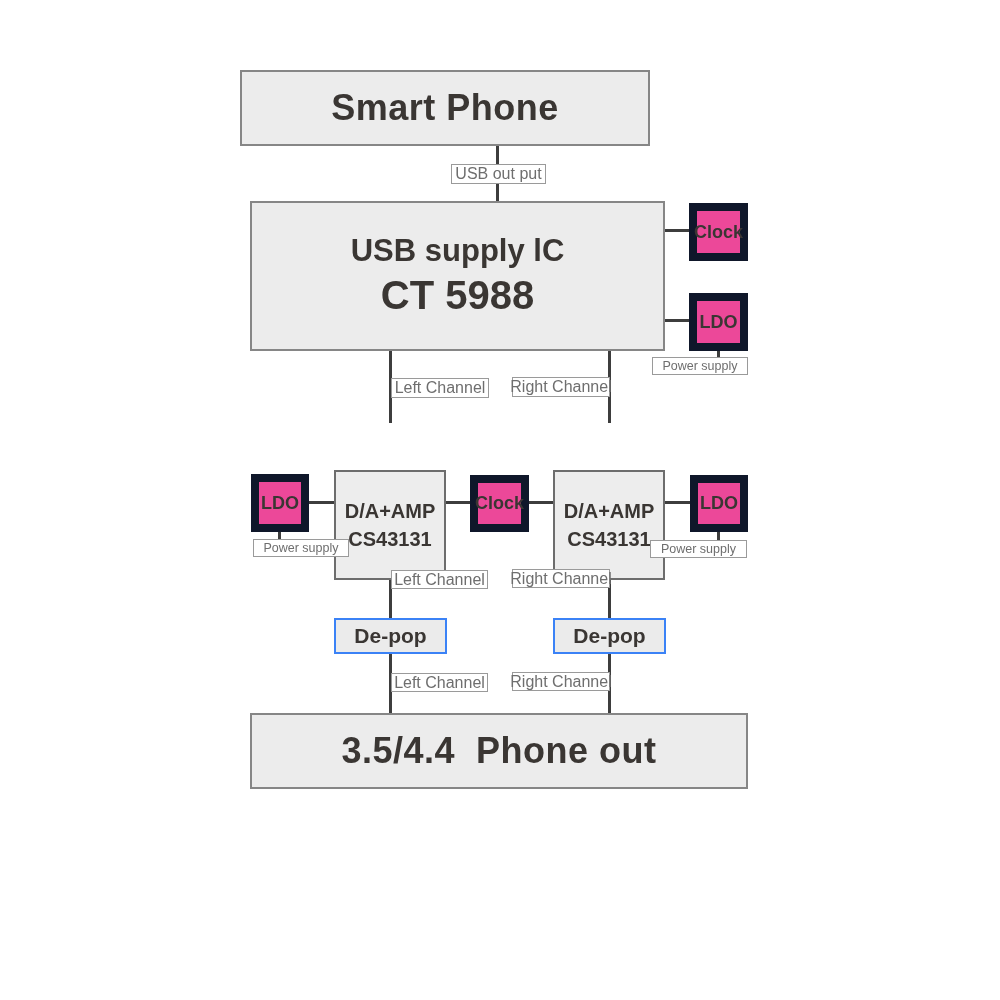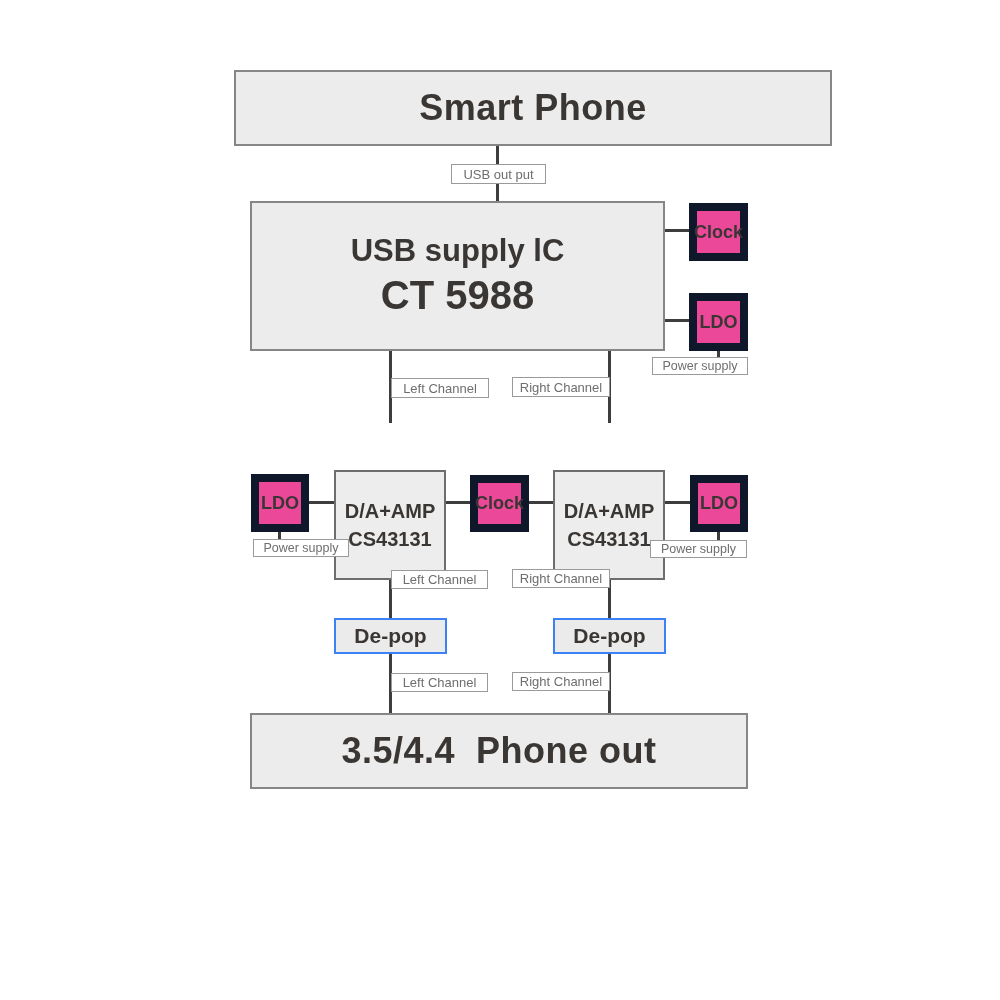--- a/index.html
+++ b/index.html
@@ -18,21 +18,21 @@
   .big-title{font-size:36px;font-weight:700;letter-spacing:0.5px;}
   .two-line{flex-direction:column;line-height:1.25;}
   .usb-l1{font-size:31px;font-weight:700;}
   .usb-l2{font-size:40px;font-weight:700;}
   .dac-text{font-size:20px;font-weight:700;line-height:1.4;margin-top:48px;}
   .depop-text{font-size:21px;}
   .small-node-text{font-size:18px;}
   .clabel{
     position:absolute;display:flex;align-items:center;justify-content:center;
     box-sizing:border-box;background:#ffffff;border:1.5px solid #9a9a9a;
-    color:#6e6e6e;font-size:13px;z-index:4;white-space:pre;
+    color:#6e6e6e;font-size:16px;z-index:4;white-space:pre;
   }
   .line{position:absolute;background:#3d3d3d;z-index:1;}
   .pre{white-space:pre;}
 </style>
 </head>
 <body>
 
 <div class="canvas">
 
   <div class="line" style="left:496px;top:146px;width:3px;height:56px"></div>
@@ -45,21 +45,21 @@
   <div class="line" style="left:446px;top:501px;width:24px;height:3px"></div>
   <div class="line" style="left:529px;top:501px;width:24px;height:3px"></div>
   <div class="line" style="left:665px;top:501px;width:25px;height:3px"></div>
   <div class="line" style="left:278px;top:532px;width:3px;height:7px"></div>
   <div class="line" style="left:717px;top:532px;width:3px;height:8px"></div>
   <div class="line" style="left:389px;top:532px;width:3px;height:86px"></div>
   <div class="line" style="left:608px;top:532px;width:3px;height:86px"></div>
   <div class="line" style="left:389px;top:653px;width:3px;height:60px"></div>
   <div class="line" style="left:608px;top:653px;width:3px;height:60px"></div>
 
-  <div class="node node-light big-title" style="left:234px;top:70px;width:598px;height:76px">Smart Phone</div>
+  <div class="node node-light big-title" style="left:240px;top:70px;width:410px;height:76px">Smart Phone</div>
 
   <div class="node node-light two-line" style="left:250px;top:201px;width:415px;height:150px">
     <div class="usb-l1">USB supply lC</div>
     <div class="usb-l2">CT 5988</div>
   </div>
 
   <div class="node node-dark small-node-text" style="left:689px;top:203px;width:59px;height:58px">Clock</div>
 
   <div class="node node-dark small-node-text" style="left:689px;top:293px;width:59px;height:58px">LDO</div>
 

